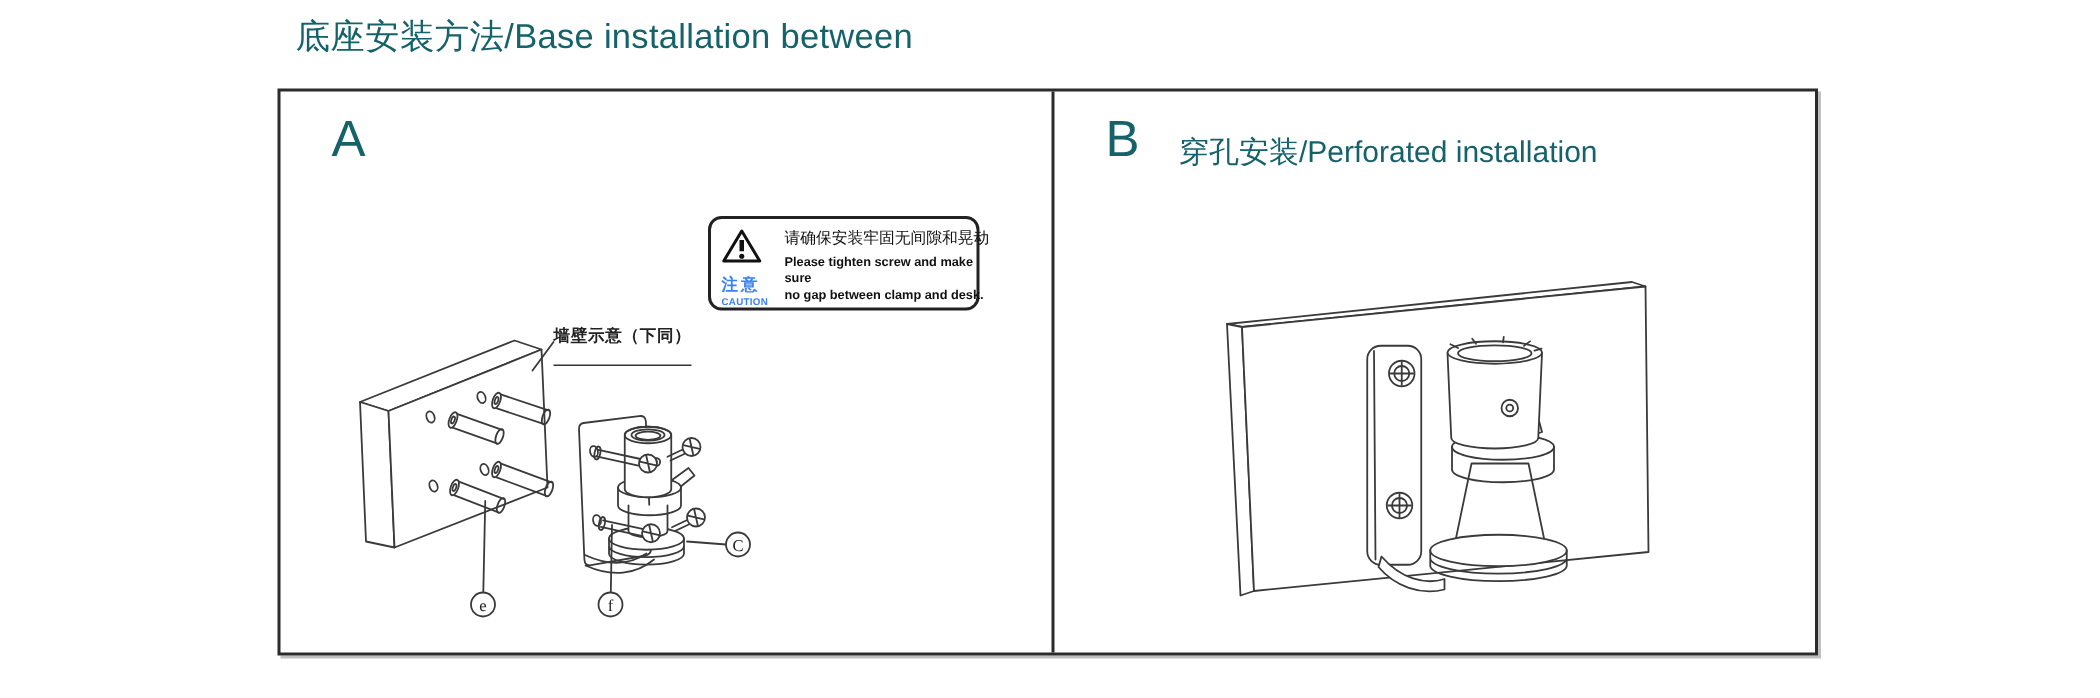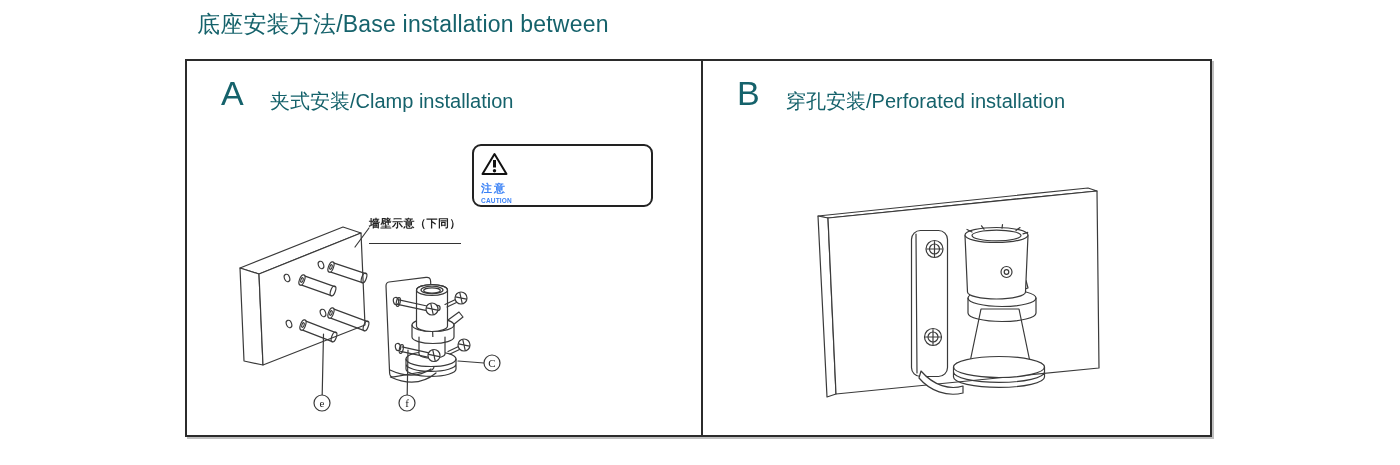--- a/index.html
+++ b/index.html
@@ -56,21 +56,20 @@
 </style>
 </head>
 <body>
 
 <div class="page-title">底座安装方法/Base installation between</div>
 
 <div class="main-box">
 
   <div class="panel panel-a">
     <div class="panel-letter">A</div>
-    <div class="panel-title">夹式安装/Clamp installation</div>
 
     <svg class="diagram-svg" width="514" height="374" viewBox="0 0 514 374" fill="none" stroke="#3a3a3a" stroke-width="1.2" stroke-linejoin="round" stroke-linecap="round">
 
       <g>
         <path d="M72,213 L53,207 L156,166 L174,172 Z" fill="#fff"></path>
         <path d="M72,213 L53,207 L57,300 L76,304 Z" fill="#fff"></path>
         <path d="M72,213 L174,172 L178,264 L76,304 Z" fill="#fff"></path>
         <ellipse cx="100" cy="217" rx="2.6" ry="3.8" transform="rotate(-20 100 217)"></ellipse>
         <ellipse cx="134" cy="204" rx="2.6" ry="3.8" transform="rotate(-20 134 204)"></ellipse>
         <ellipse cx="102" cy="263" rx="2.6" ry="3.8" transform="rotate(-20 102 263)"></ellipse>
@@ -173,20 +172,27 @@
     <div class="caution-box">
       <div class="caution-left">
         <svg width="27" height="24" viewBox="0 0 27 24">
           <path d="M13.5,2 L25.5,22 L1.5,22 Z" fill="none" stroke="#111" stroke-width="2" stroke-linejoin="round"></path>
           <path d="M13.5,8 L13.5,15.5" stroke="#111" stroke-width="3"></path>
           <circle cx="13.5" cy="18.8" r="1.7" fill="#111"></circle>
         </svg>
         <div class="caution-cn-label">注意</div>
         <div class="caution-en-label">CAUTION</div>
       </div>
+      <div class="caution-right">
+        <div class="caution-text-cn">请确保安装牢固无间隙和晃动</div>
+        <div class="caution-text-en">
+          <div>Please tighten screw and make sure</div>
+          <div>no gap between clamp and desk.</div>
+        </div>
+      </div>
     </div>
 
     <div class="wall-note">墙壁示意（下同）</div>
   </div>
 
   <div class="panel panel-b">
     <div class="panel-letter">B</div>
     <div class="panel-title">穿孔安装/Perforated installation</div>
 
     <svg class="diagram-svg" width="509" height="374" viewBox="0 0 509 374" fill="none" stroke="#3a3a3a" stroke-width="1.2" stroke-linejoin="round" stroke-linecap="round">

